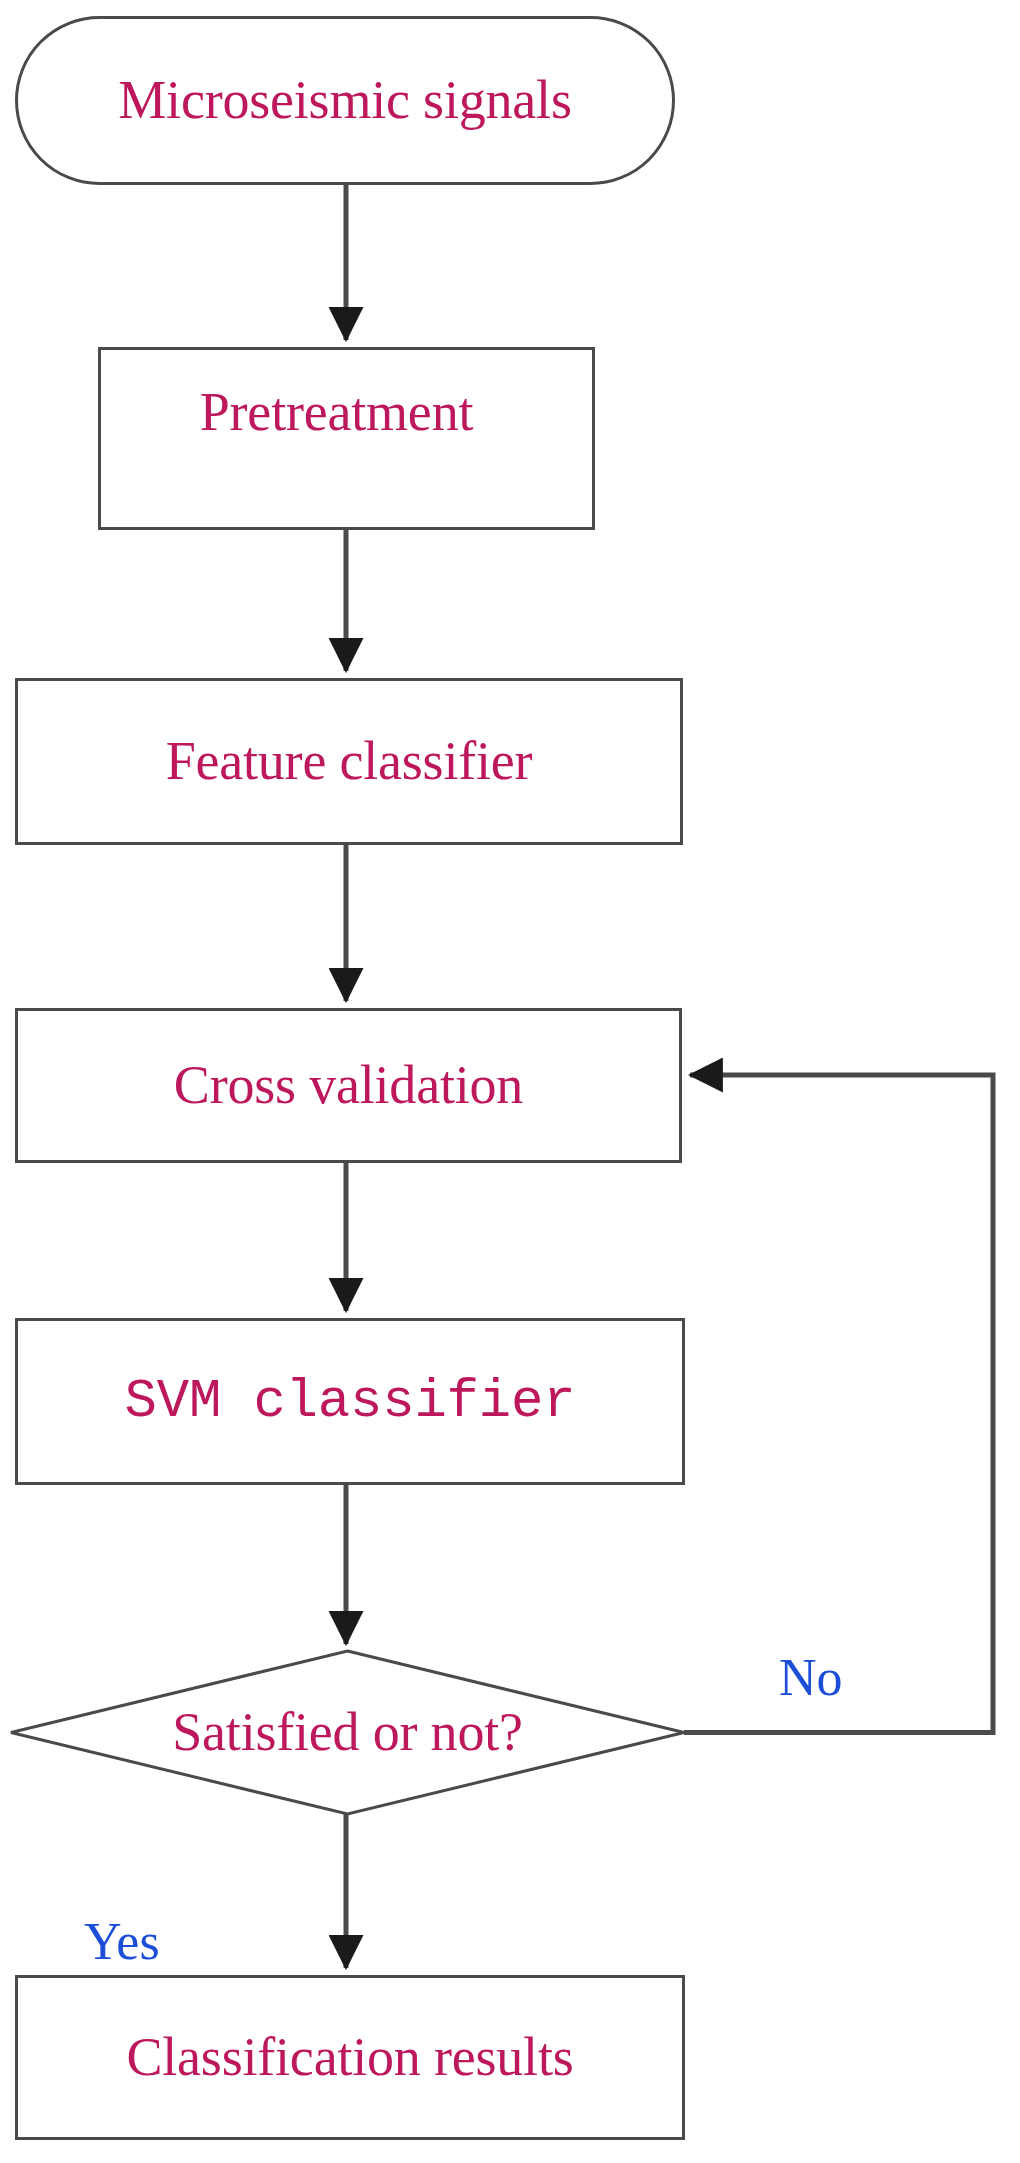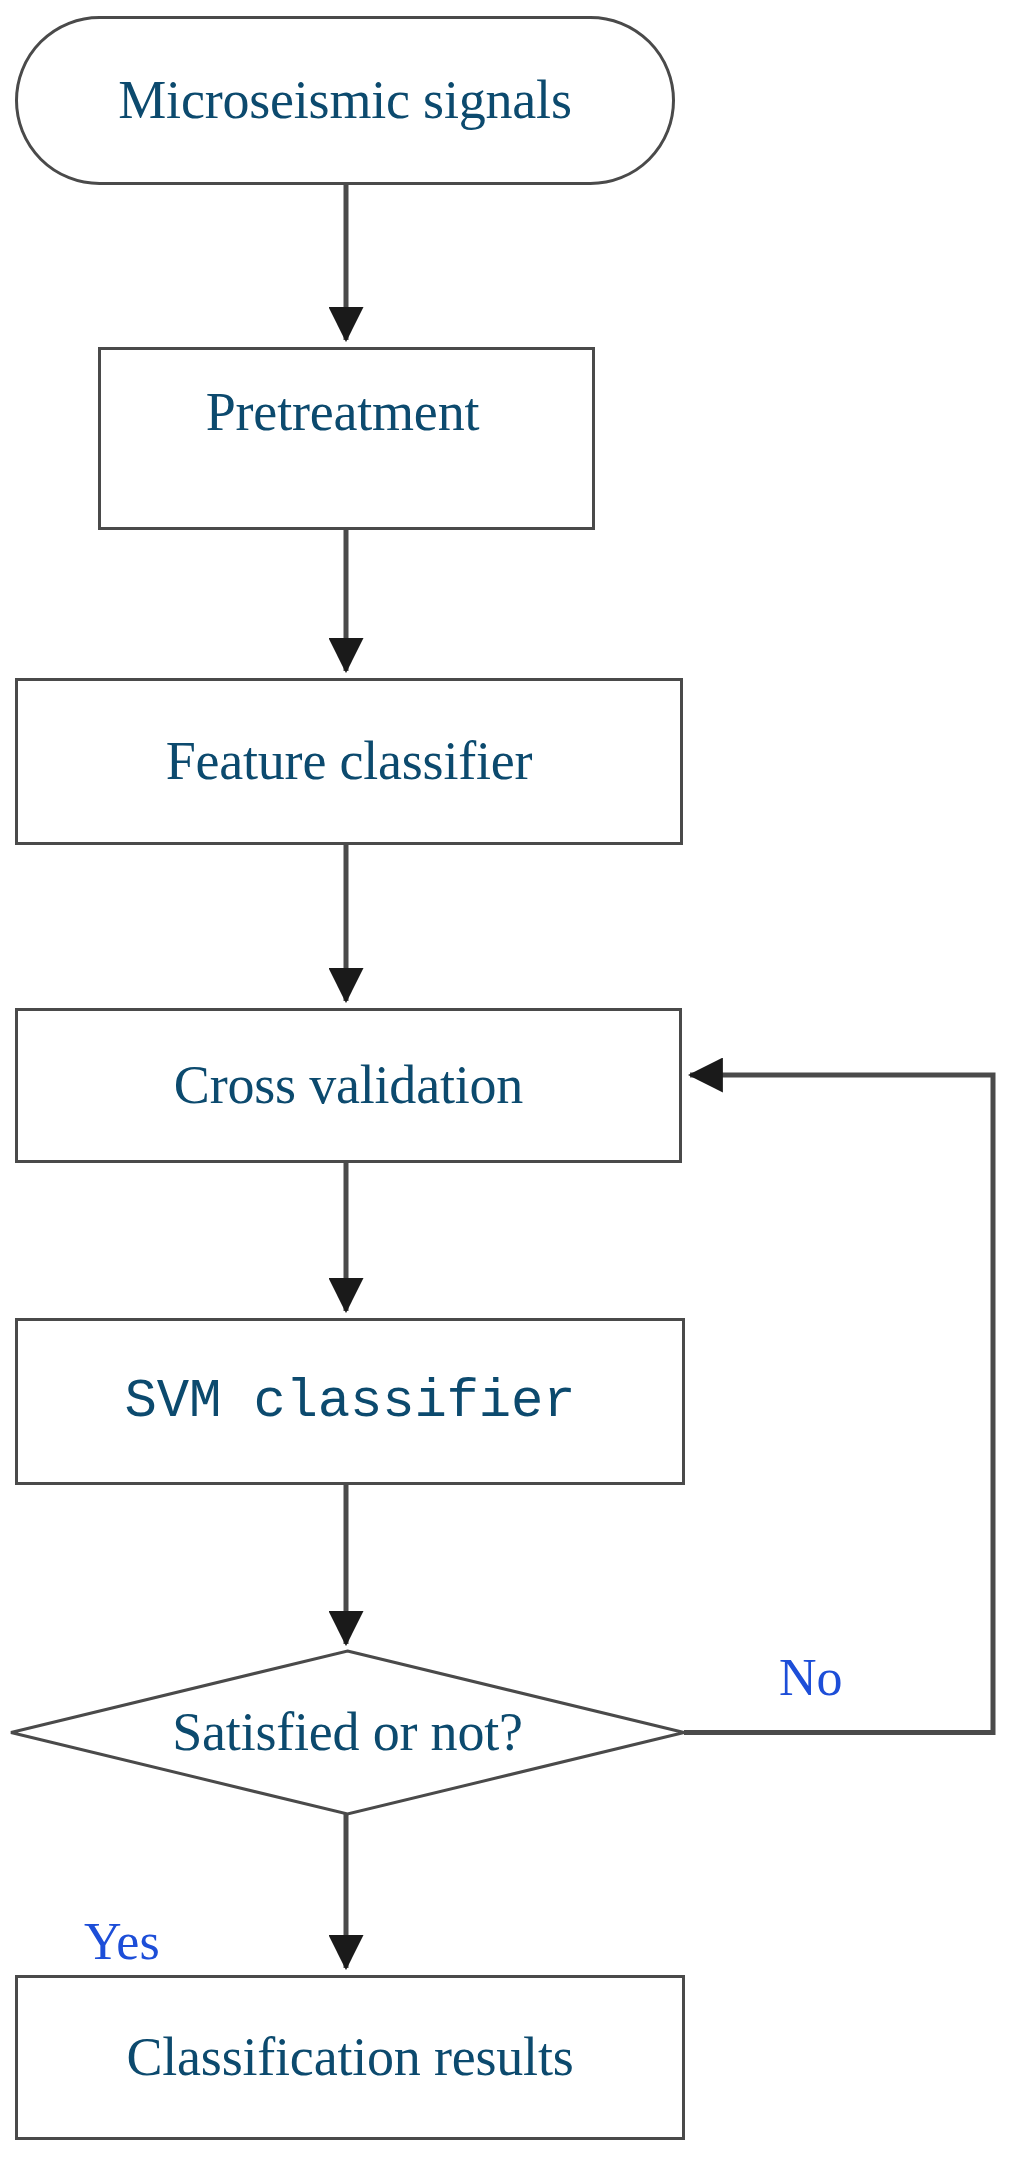--- a/index.html
+++ b/index.html
@@ -22,21 +22,21 @@
     top: 0;
     width: 1020px;
     height: 2163px;
   }
   .node-label {
     position: absolute;
     display: flex;
     align-items: center;
     justify-content: center;
     text-align: center;
-    color: #0c4a6e;
+    color: #be185d;
     font-family: "Liberation Serif", "DejaVu Serif", serif;
     font-size: 54px;
     line-height: 1.1;
     letter-spacing: -0.2px;
     white-space: nowrap;
     pointer-events: none;
   }
   .edge-label {
     position: absolute;
     color: #1d4ed8;
@@ -88,21 +88,21 @@
 
     <line x1="346" y1="1485" x2="346" y2="1644" stroke="#4a4a4a" stroke-width="5" marker-end="url(#arrowhead)"></line>
 
     <path d="M 684 1732.5 L 993 1732.5 L 993 1075 L 690 1075" fill="none" stroke="#4a4a4a" stroke-width="5" marker-end="url(#arrowhead)"></path>
 
     <line x1="346" y1="1814" x2="346" y2="1968" stroke="#4a4a4a" stroke-width="5" marker-end="url(#arrowhead)"></line>
   </svg>
 
   <div class="node-label" style="left:15px; top:16px; width:660px; height:169px;">Microseismic signals</div>
 
-  <div class="node-label" style="left:94px; top:347px; width:497px; height:132px;">Pretreatment</div>
+  <div class="node-label" style="left:88px; top:347px; width:497px; height:132px;">Pretreatment</div>
 
   <div class="node-label" style="left:15px; top:678px; width:668px; height:167px;">Feature classifier</div>
 
   <div class="node-label" style="left:15px; top:1008px; width:667px; height:155px;">Cross validation</div>
 
   <div class="node-label" style="left:15px; top:1318px; width:670px; height:167px;font-family:Liberation Mono, monospace;">SVM classifier</div>
 
   <div class="node-label" style="left:15px; top:1975px; width:670px; height:165px;">Classification results</div>
 
   <div class="node-label" style="left:10px; top:1650px; width:675px; height:165px;">Satisfied or not?</div>

